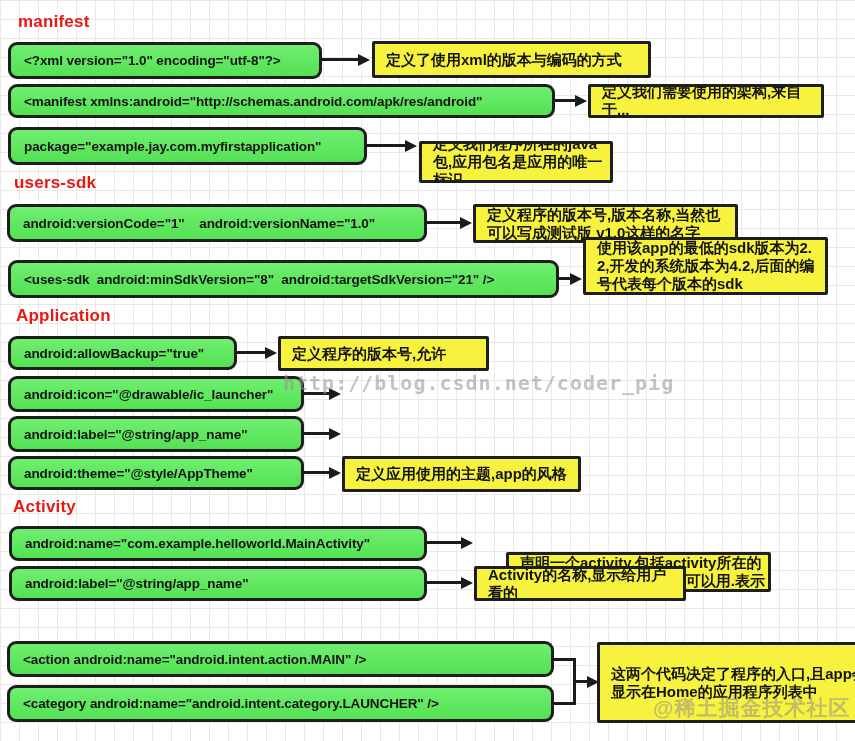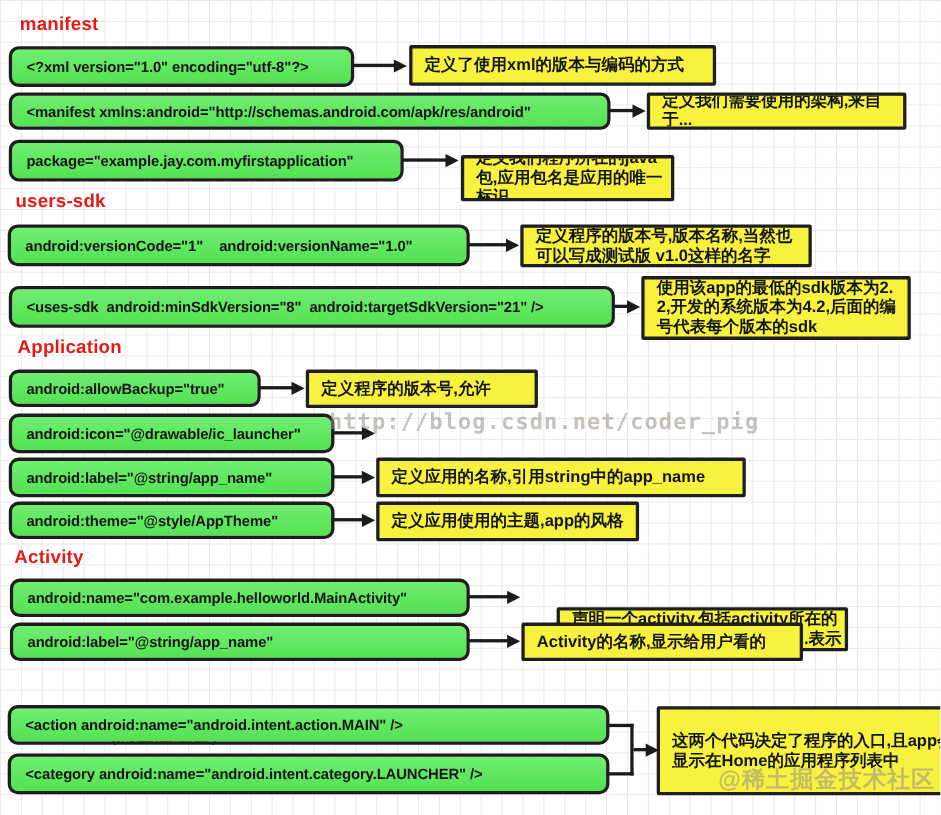--- a/index.html
+++ b/index.html
@@ -82,67 +82,66 @@
   <div class="g" style="left:7px;top:204px;width:420px;height:38px;">android:versionCode="1"    android:versionName="1.0"</div>
   <div class="line" style="left:426px;top:221px;width:35px;">
       <i class="ah"></i>
     </div>
   <div class="y" style="left:473px;top:204px;width:265px;height:39px;">定义程序的版本号,版本名称,当然也可以写成测试版 v1.0这样的名字</div>
 
   <div class="g" style="left:8px;top:260px;width:551px;height:38px;">&lt;uses-sdk  android:minSdkVersion="8"  android:targetSdkVersion="21" /&gt;</div>
   <div class="line" style="left:558px;top:277px;width:13px;">
       <i class="ah"></i>
     </div>
-  <div class="y" style="left:583px;top:251px;width:245px;height:58px;">使用该app的最低的sdk版本为2.2,开发的系统版本为4.2,后面的编号代表每个版本的sdk</div>
+  <div class="y" style="left:583px;top:237px;width:245px;height:58px;">使用该app的最低的sdk版本为2.2,开发的系统版本为4.2,后面的编号代表每个版本的sdk</div>
 
   <div class="g" style="left:8px;top:336px;width:229px;height:34px;">android:allowBackup="true"</div>
   <div class="line" style="left:236px;top:351px;width:30px;">
       <i class="ah"></i>
     </div>
   <div class="y" style="left:278px;top:336px;width:211px;height:35px;">定义程序的版本号,允许</div>
 
   <div class="g" style="left:8px;top:376px;width:296px;height:36px;">android:icon="@drawable/ic_launcher"</div>
   <div class="line" style="left:303px;top:392px;width:27px;">
       <i class="ah"></i>
     </div>
 
   <div class="g" style="left:8px;top:416px;width:296px;height:36px;">android:label="@string/app_name"</div>
   <div class="line" style="left:303px;top:432px;width:27px;">
       <i class="ah"></i>
     </div>
-  <div class="y" style="left:342px;top:416px;width:336px;height:36px;">定义应用的名称,引用string中的app_name</div>
 
   <div class="g" style="left:8px;top:456px;width:296px;height:34px;">android:theme="@style/AppTheme"</div>
   <div class="line" style="left:303px;top:471px;width:27px;">
       <i class="ah"></i>
     </div>
   <div class="y" style="left:342px;top:456px;width:239px;height:36px;">定义应用使用的主题,app的风格</div>
 
   <div class="g" style="left:9px;top:526px;width:418px;height:35px;">android:name="com.example.helloworld.MainActivity"</div>
   <div class="line" style="left:426px;top:541px;width:36px;">
       <i class="ah"></i>
     </div>
   <div class="y" style="left:474px;top:552px;width:265px;height:40px;margin-left:32px;">声明一个activity,包括activity所在的包和app的名称,前面部分可以用.表示</div>
 
   <div class="g" style="left:9px;top:566px;width:418px;height:35px;">android:label="@string/app_name"</div>
   <div class="line" style="left:426px;top:581px;width:36px;">
       <i class="ah"></i>
     </div>
-  <div class="y" style="left:474px;top:566px;width:256px;height:35px;">Activity的名称,显示给用户看的</div>
+  <div class="y" style="left:474px;top:566px;width:212px;height:35px;">Activity的名称,显示给用户看的</div>
 
   <div class="g" style="left:7px;top:641px;width:547px;height:36px;">&lt;action android:name="android.intent.action.MAIN" /&gt;</div>
   <div class="g" style="left:7px;top:685px;width:547px;height:37px;">&lt;category android:name="android.intent.category.LAUNCHER" /&gt;</div>
 
   <div>
     <div class="line" style="left:552px;top:658px;width:24px;"></div>
     <div class="line" style="left:552px;top:702px;width:24px;"></div>
     <div class="vline" style="left:573px;top:658px;height:47px;"></div>
     <div class="line" style="left:576px;top:680px;width:12px;">
         <i class="ah"></i>
       </div>
   </div>
 
   <div class="y" style="left:597px;top:642px;width:293px;height:81px;">这两个代码决定了程序的入口,且app会被显示在Home的应用程序列表中</div>
 
-  <div class="wm wm-center" style="left:283px;top:371px;margin-left:16px;">http://blog.csdn.net/coder_pig</div>
+  <div class="wm wm-center" style="left:283px;top:371px;">http://blog.csdn.net/coder_pig</div>
   <div class="wm wm-corner" style="left:653px;top:694px;">@稀土掘金技术社区</div>
 
 </div>
 
 </body></html>

